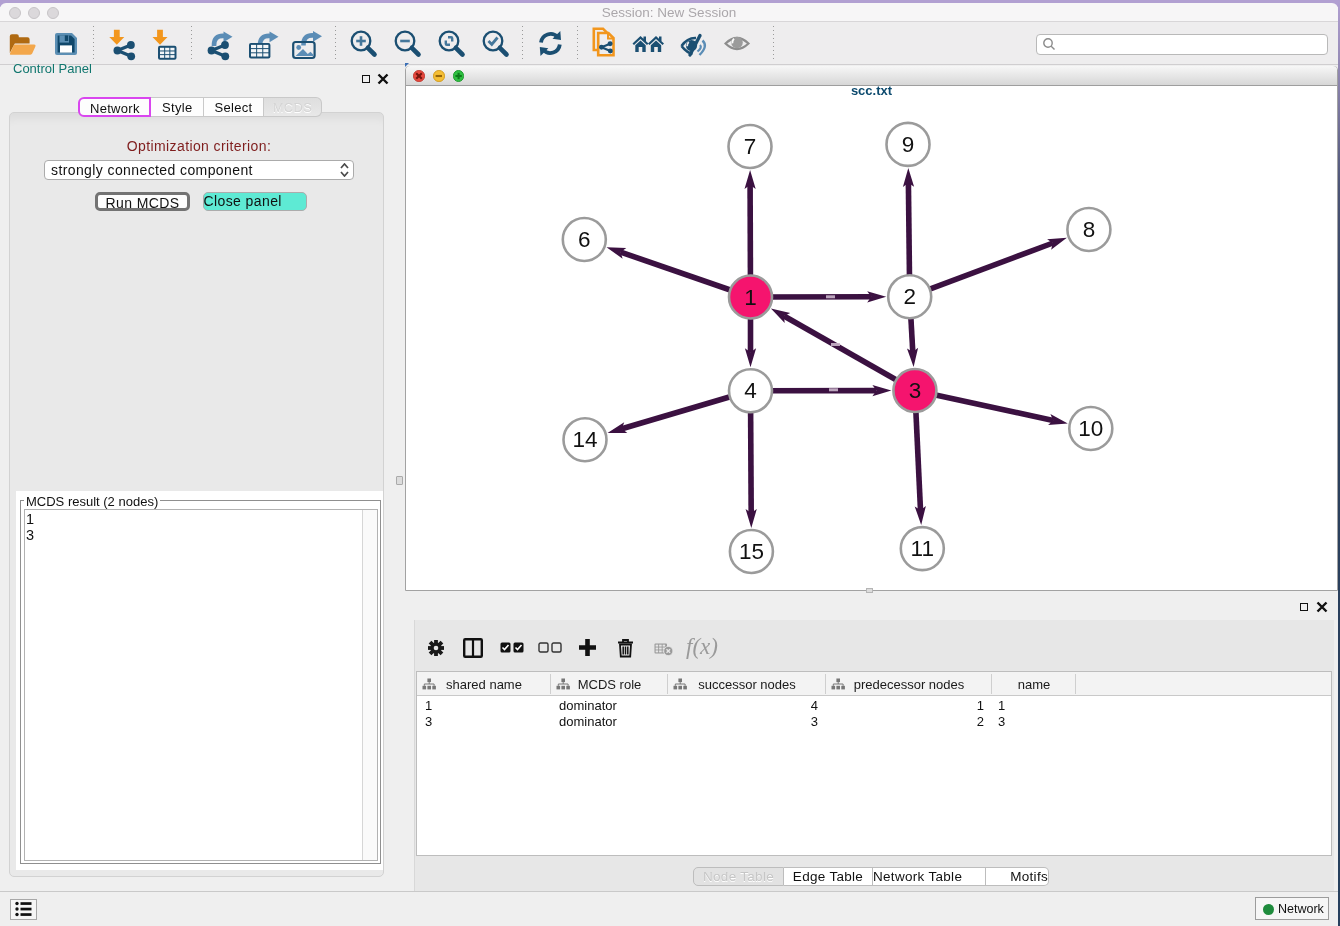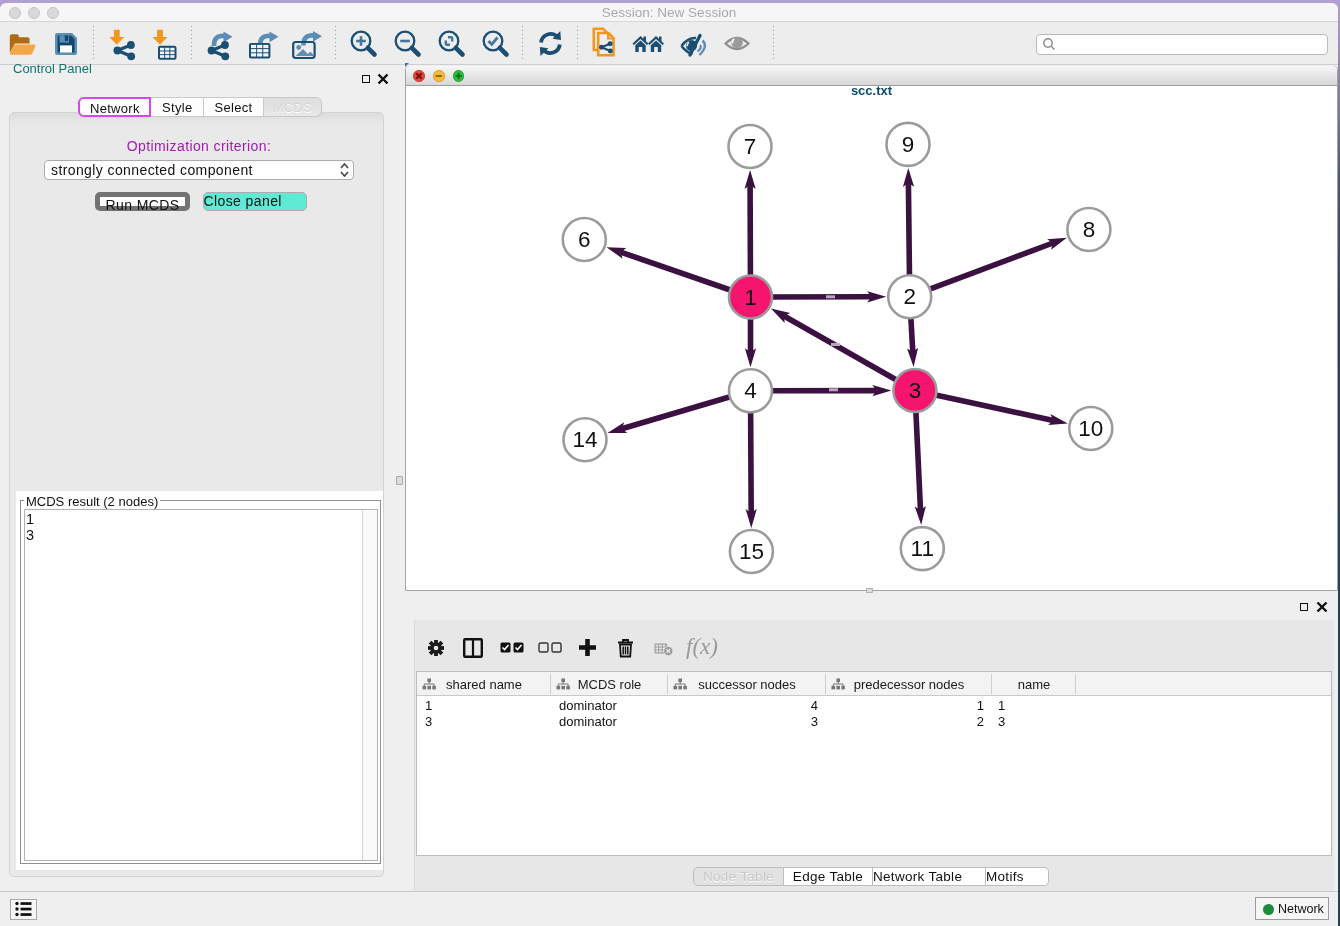--- a/index.html
+++ b/index.html
@@ -146,26 +146,26 @@
 <div class="abs" style="left:13px;top:61px;font-size:13px;color:#0f766e">Control Panel</div>
 <div class="abs" style="left:361.5px;top:74.5px;width:8px;height:8px;border:1.6px solid #111"></div>
 <svg class="abs" style="left:377px;top:73px" width="12" height="12">
     <path d="M1.5,1.5 L10.5,10.5 M10.5,1.5 L1.5,10.5" stroke="#111" stroke-width="2.4"></path>
   </svg>
 <div class="abs" style="left:9px;top:112px;width:375px;height:765px;background:#e9e9e9;border:1px solid #d2d2d2;border-radius:5px;box-shadow:inset 0 14px 8px -8px rgba(0,0,0,0.05)"></div>
 <div class="abs" style="left:78.4px;top:96.5px;width:72.9px;height:20.5px;background:#fdfdfd;color:#111;border:2px solid #d946ef;border-radius:6px 0 0 6px;font-size:13px;letter-spacing:0.3px;text-align:center;line-height:19px">Network</div>
 <div class="abs" style="left:151.3px;top:96.5px;width:52.89999999999998px;height:20.5px;background:#fdfdfd;color:#111;border:1px solid #c9c9c9;border-radius:0;border-left:none;font-size:13px;letter-spacing:0.3px;text-align:center;line-height:19px">Style</div>
 <div class="abs" style="left:204.2px;top:96.5px;width:59.5px;height:20.5px;background:#fdfdfd;color:#111;border:1px solid #c9c9c9;border-radius:0;border-left:none;font-size:13px;letter-spacing:0.3px;text-align:center;line-height:19px">Select</div>
 <div class="abs" style="left:263.7px;top:96.5px;width:58.5px;height:20.5px;background:linear-gradient(#dedede,#e8e8e8);color:#d4d4d4;border:1px solid #c9c9c9;border-radius:0 6px 6px 0;text-shadow:0 1px 0 #fff;border-left:none;font-size:13px;letter-spacing:0.3px;text-align:center;line-height:19px">MCDS</div>
-<div class="abs" style="left:0;top:137.5px;width:398px;text-align:center;font-size:14px;letter-spacing:0.4px;color:#a21caf">Optimization criterion:</div>
+<div class="abs" style="left:0;top:137.5px;width:398px;text-align:center;font-size:14px;letter-spacing:0.4px;color:#7f1d1d">Optimization criterion:</div>
 <div class="abs" style="left:44px;top:160px;width:310px;height:20px;background:#fff;border:1px solid #ababab;border-radius:4px;font-size:14px;letter-spacing:0.4px;color:#111;line-height:18px;padding-left:6px">strongly connected component</div>
 <svg class="abs" style="left:339px;top:163px" width="11" height="14">
     <path d="M2,5 L5.5,1 L9,5 M2,9 L5.5,13 L9,9" fill="none" stroke="#4a4a4a" stroke-width="1.7"></path>
   </svg>
-<div class="abs" style="left:95px;top:192px;width:95px;height:19px;background:#fdfdfd;border:5px solid #737373;border-radius:5px;font-size:14px;letter-spacing:0.4px;color:#111;text-align:center;line-height:17px">Run MCDS</div>
+<div class="abs" style="left:95px;top:192px;width:95px;height:19px;background:#fdfdfd;border:3px solid #737373;border-radius:5px;font-size:14px;letter-spacing:0.4px;color:#111;text-align:center;line-height:17px">Run MCDS</div>
 <div class="abs" style="left:202.5px;top:192px;width:104px;height:19px;background:#5eead4;border:1px solid #acacac;border-radius:5px;font-size:14px;letter-spacing:0.4px;color:#111;text-align:left;line-height:17px">Close panel</div>
 <div class="abs" style="left:16px;top:491px;width:367px;height:379px;background:#fff"></div>
 <div class="abs" style="left:20px;top:500px;width:361px;height:364px;border:1px solid #8f8f8f"></div>
 <div class="abs" style="left:24px;top:493.5px;background:#fff;padding:0 2px;font-size:13px;color:#111">MCDS result (2 nodes)</div>
 <div class="abs" style="left:23.5px;top:509px;width:354px;height:352px;border:1px solid #b2b2b2;background:#fff"></div>
 <div class="abs" style="left:362px;top:510px;width:14.5px;height:350px;background:#fafafa;border-left:1px solid #d6d6d6"></div>
 <div class="abs" style="left:26px;top:511px;font-size:14.5px;color:#111;line-height:16.2px">1<br>3</div>
 <div class="abs" style="left:396px;top:476px;width:7px;height:9px;background:#dcdcdc;border:1px solid #aaa;border-radius:1px"></div>
 <div class="abs" style="left:405px;top:66px;width:933px;height:525px;background:#fff;border:1px solid #a2a2a2;border-radius:4px 4px 0 0"></div>
 <div class="abs" style="left:406px;top:66px;width:931px;height:20px;background:linear-gradient(#f7f7f7,#d7d7d7);border-bottom:1px solid #9e9e9e;border-radius:4px 4px 0 0"></div>
@@ -340,21 +340,21 @@
 <div class="abs" style="left:826px;top:698px;width:158px;text-align:right;font-size:13px;color:#111">1</div>
 <div class="abs" style="left:998px;top:698px;font-size:13px;color:#111">1</div>
 <div class="abs" style="left:425px;top:714px;font-size:13px;color:#111">3</div>
 <div class="abs" style="left:559px;top:714px;font-size:13px;color:#111">dominator</div>
 <div class="abs" style="left:668px;top:714px;width:150px;text-align:right;font-size:13px;color:#111">3</div>
 <div class="abs" style="left:826px;top:714px;width:158px;text-align:right;font-size:13px;color:#111">2</div>
 <div class="abs" style="left:998px;top:714px;font-size:13px;color:#111">3</div>
 <div class="abs" style="left:693px;top:867px;width:91px;height:19px;background:#e2e2e2;color:#c6c6c6;text-shadow:0 1px 0 #fff;border:1px solid #bdbdbd;border-radius:5px 0 0 5px;font-size:13.5px;letter-spacing:0.3px;text-align:center;line-height:18px">Node Table</div>
 <div class="abs" style="left:784px;top:867px;width:89px;height:19px;background:#fff;color:#111;border:1px solid #bdbdbd;border-left:none;border-radius:0;font-size:13.5px;letter-spacing:0.3px;text-align:center;line-height:18px">Edge Table</div>
 <div class="abs" style="left:873px;top:867px;width:113px;height:19px;background:#fff;color:#111;border:1px solid #bdbdbd;border-left:none;border-radius:0;font-size:13.5px;letter-spacing:0.3px;text-align:left;line-height:18px">Network Table</div>
-<div class="abs" style="left:986px;top:867px;width:63px;height:19px;background:#fff;color:#111;border:1px solid #bdbdbd;border-left:none;border-radius:0 5px 5px 0;font-size:13.5px;letter-spacing:0.3px;text-align:left;line-height:18px">Motifs</div>
+<div class="abs" style="left:986px;top:867px;width:63px;height:19px;background:#fff;color:#111;border:1px solid #bdbdbd;border-left:none;border-radius:0 5px 5px 0;font-size:13.5px;letter-spacing:0.3px;text-align:right;line-height:18px">Motifs</div>
 <div class="abs" style="left:0;top:891px;width:1338px;height:35px;background:#efefef;border-top:1px solid #c9c9c9"></div>
 <div class="abs" style="left:10px;top:898.5px;width:27px;height:21px;background:#f6f6f6;border:1px solid #a8a8a8"></div>
 <svg style="position:absolute;left:15px;top:901px" width="17" height="16">
     <circle cx="2" cy="2.5" r="1.7" fill="#111"></circle>
     <rect x="5.5" y="1.2" width="11" height="2.7" fill="#111"></rect>
     <circle cx="2" cy="8" r="1.7" fill="#111"></circle>
     <rect x="5.5" y="6.7" width="11" height="2.7" fill="#111"></rect>
     <circle cx="2" cy="13.5" r="1.7" fill="#111"></circle>
     <rect x="5.5" y="12.2" width="11" height="2.7" fill="#111"></rect>
   </svg>

